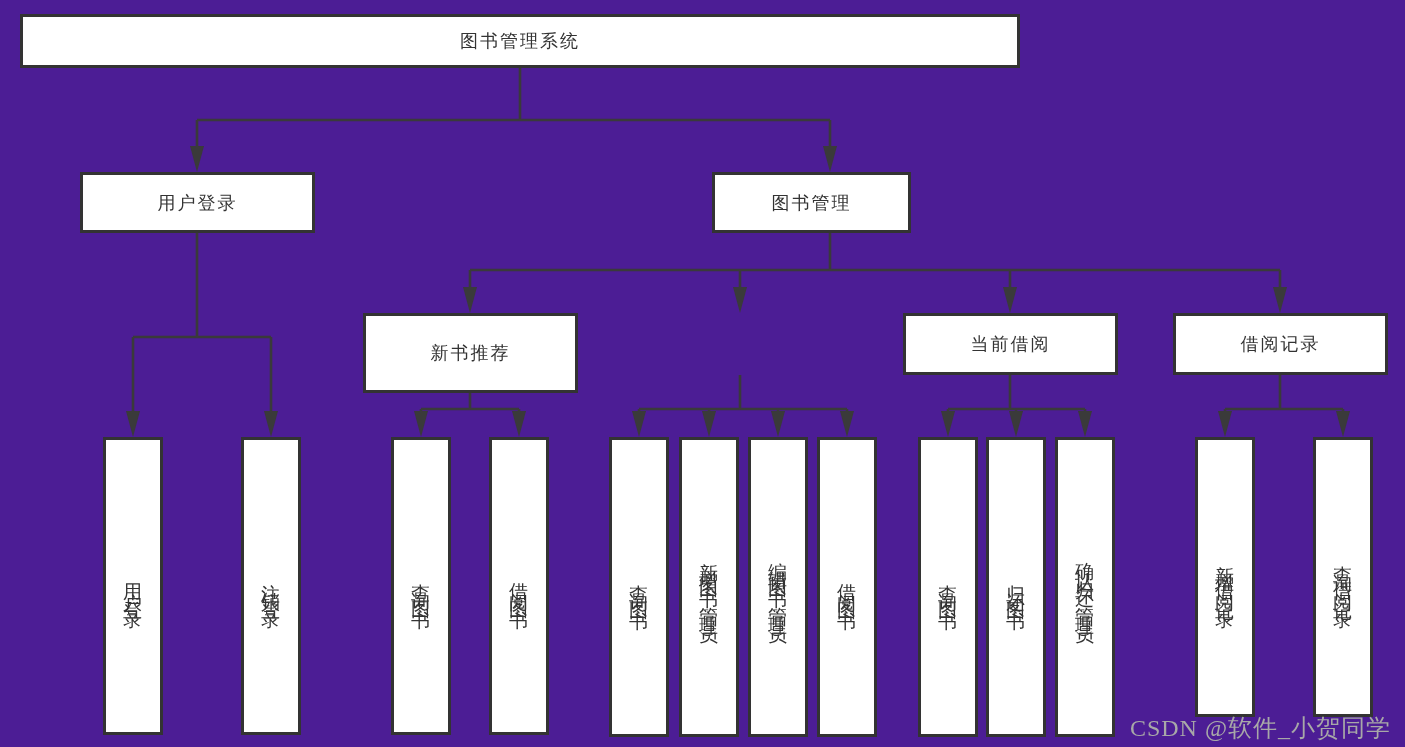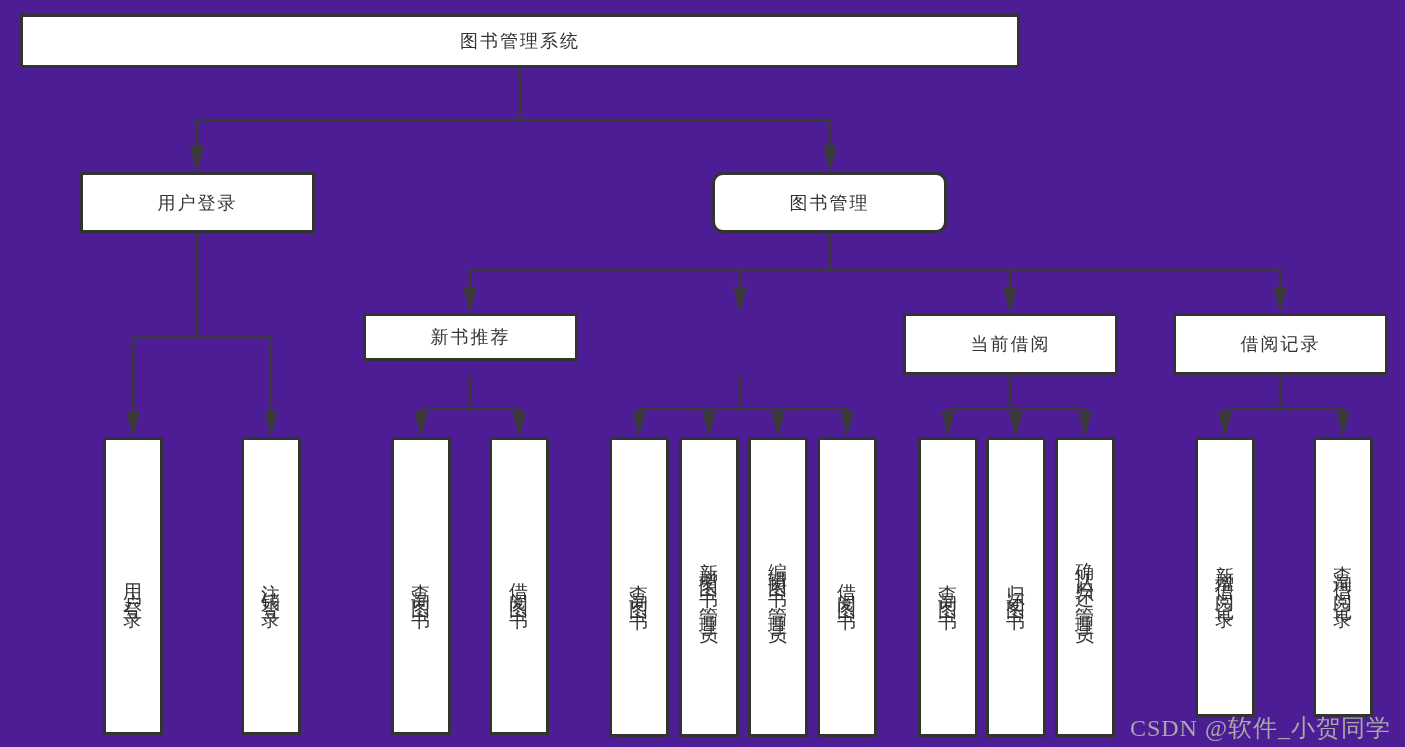--- a/index.html
+++ b/index.html
@@ -87,23 +87,23 @@
       <polygon points="1078,411 1092,411 1085,437"></polygon>
 
       <polygon points="1218,411 1232,411 1225,437"></polygon>
       <polygon points="1336,411 1350,411 1343,437"></polygon>
     </g>
   </svg>
 
   <div class="box" style="left:20px;top:14px;width:1000px;height:54px;">图书管理系统</div>
 
   <div class="box" style="left:80px;top:172px;width:235px;height:61px;">用户登录</div>
-  <div class="box" style="left:712px;top:172px;width:235px;height:61px;border-radius:11px;">图书管理</div>
+  <div class="box" style="left:712px;top:172px;width:199px;height:61px;">图书管理</div>
 
-  <div class="box" style="left:363px;top:313px;width:215px;height:48px;">新书推荐</div>
+  <div class="box" style="left:363px;top:313px;width:215px;height:80px;">新书推荐</div>
   <div class="box" style="left:1173px;top:313px;width:215px;height:62px;">借阅记录</div>
   <div class="box" style="left:903px;top:313px;width:215px;height:62px;">当前借阅</div>
 
   <div class="box leaf" style="left:103px;top:437px;width:60px;height:298px;">用户登录</div>
   <div class="box leaf" style="left:241px;top:437px;width:60px;height:298px;">注销登录</div>
 
   <div class="box leaf" style="left:391px;top:437px;width:60px;height:298px;">查询图书</div>
   <div class="box leaf" style="left:489px;top:437px;width:60px;height:298px;">借阅图书</div>
 
   <div class="box leaf" style="left:609px;top:437px;width:60px;height:300px;">查询图书</div>

